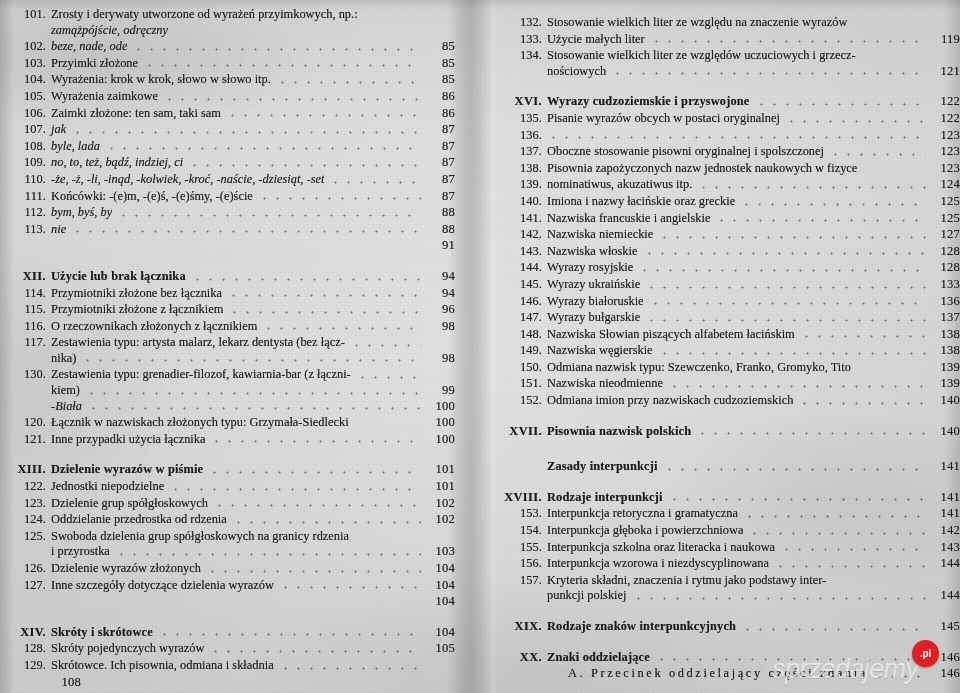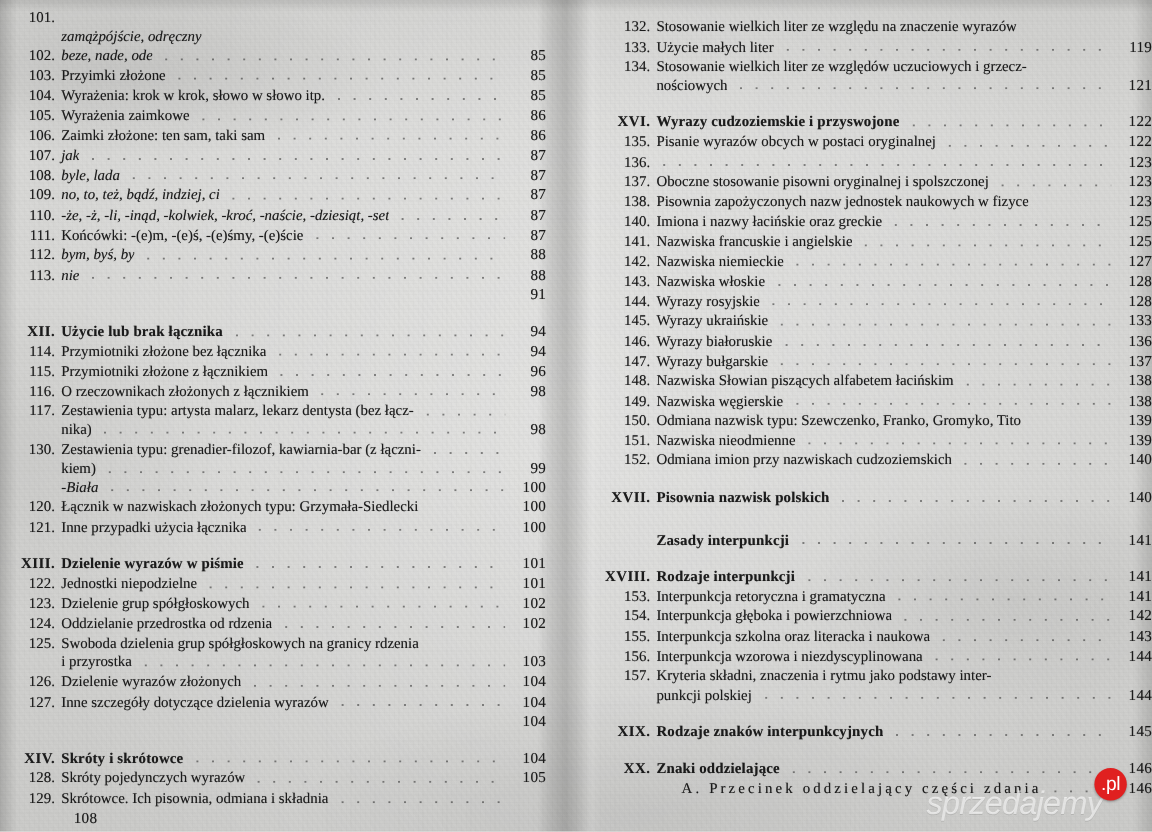--- a/index.html
+++ b/index.html
@@ -143,32 +143,33 @@
   }
   #wm-badge{
     position:absolute;left:140px;top:-8px;
     width:27px;height:27px;border-radius:50%;
     background:#e02020;
     box-shadow:0 1px 2px rgba(0,0,0,.35);
     display:flex;align-items:center;justify-content:center;
   }
   #wm-badge span{
     font-family:"Liberation Sans","DejaVu Sans",sans-serif;
-    font-size:16px;font-weight:normal;color:#fff;letter-spacing:-.3px;
+    font-size:10px;font-weight:bold;color:#fff;letter-spacing:-.3px;
   }
 </style>
 </head>
 <body>
 
 <div id="scan"></div>
 
 <div class="page" id="col-left">
   <div class="toc" id="toc-left">
       <div class="row">
         <div class="num">101.</div>
+        <div class="title">Zrosty i derywaty utworzone od wyrażeń przyimkowych, np.:</div>
         <div class="leader none"></div>
         <div class="pg blank"></div>
       </div>
       <div class="row cont">
         <div class="num blank">·</div>
         <div class="title"><i>zamążpójście, odręczny</i></div>
         <div class="leader none"></div>
         <div class="pg blank"></div>
       </div>
       <div class="row">
@@ -446,20 +447,26 @@
         <div class="num">137.</div>
         <div class="title">Oboczne stosowanie pisowni oryginalnej i spolszczonej</div>
         <div class="leader"></div>
         <div class="pg">123</div>
       </div>
       <div class="row">
         <div class="num">138.</div>
         <div class="title">Pisownia zapożyczonych nazw jednostek naukowych w fizyce</div>
         <div class="leader none"></div>
         <div class="pg">123</div>
+      </div>
+      <div class="row">
+        <div class="num">139.</div>
+        <div class="title">nominatiwus, akuzatiwus itp.</div>
+        <div class="leader"></div>
+        <div class="pg">124</div>
       </div>
       <div class="row">
         <div class="num">140.</div>
         <div class="title">Imiona i nazwy łacińskie oraz greckie</div>
         <div class="leader"></div>
         <div class="pg">125</div>
       </div>
       <div class="row">
         <div class="num">141.</div>
         <div class="title">Nazwiska francuskie i angielskie</div>

